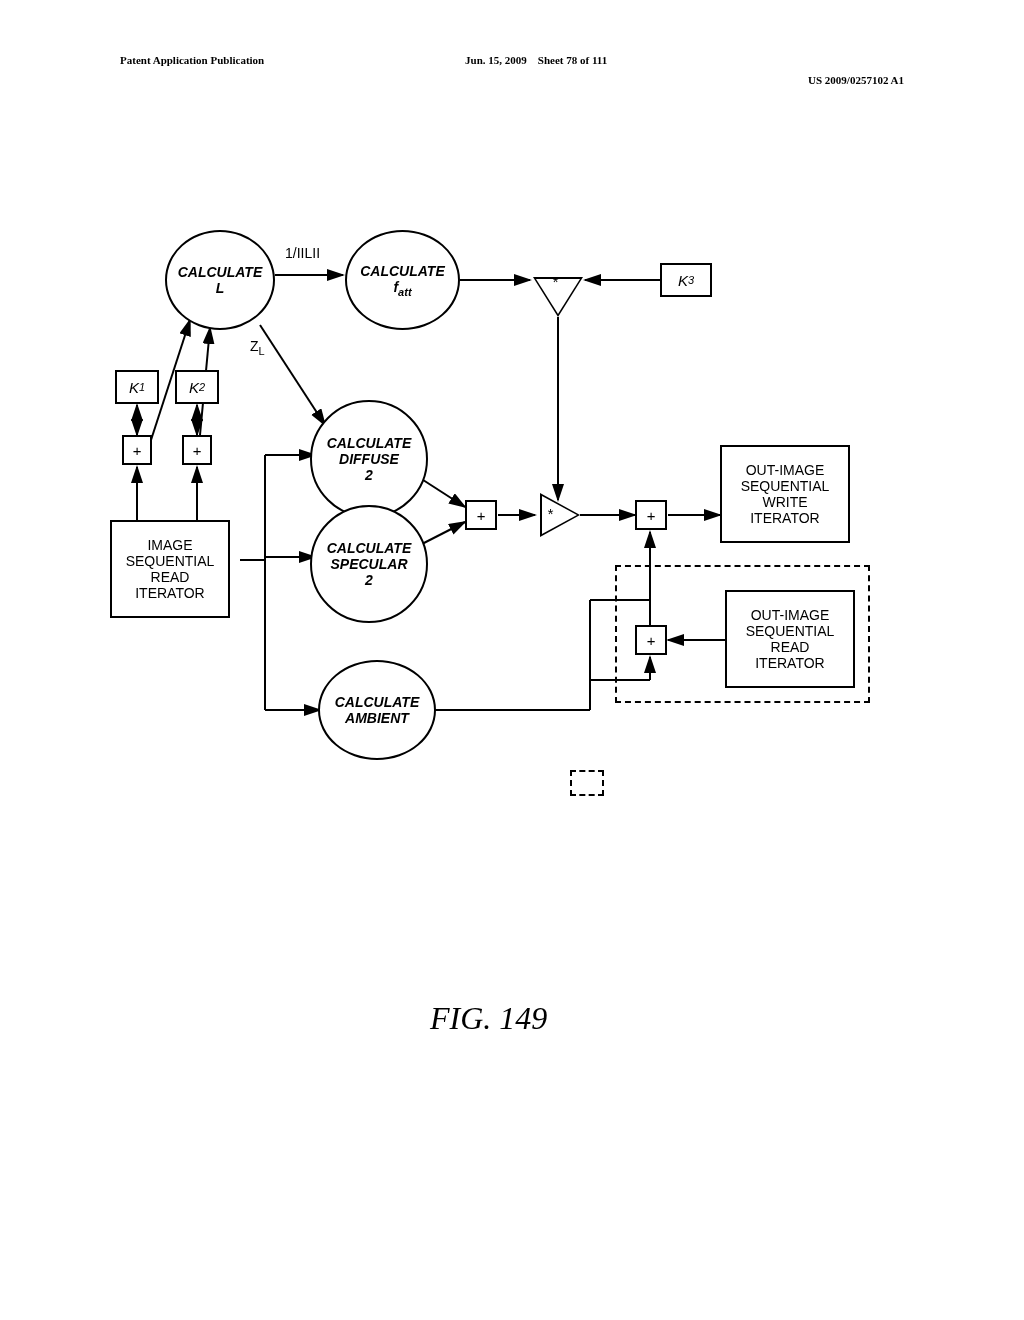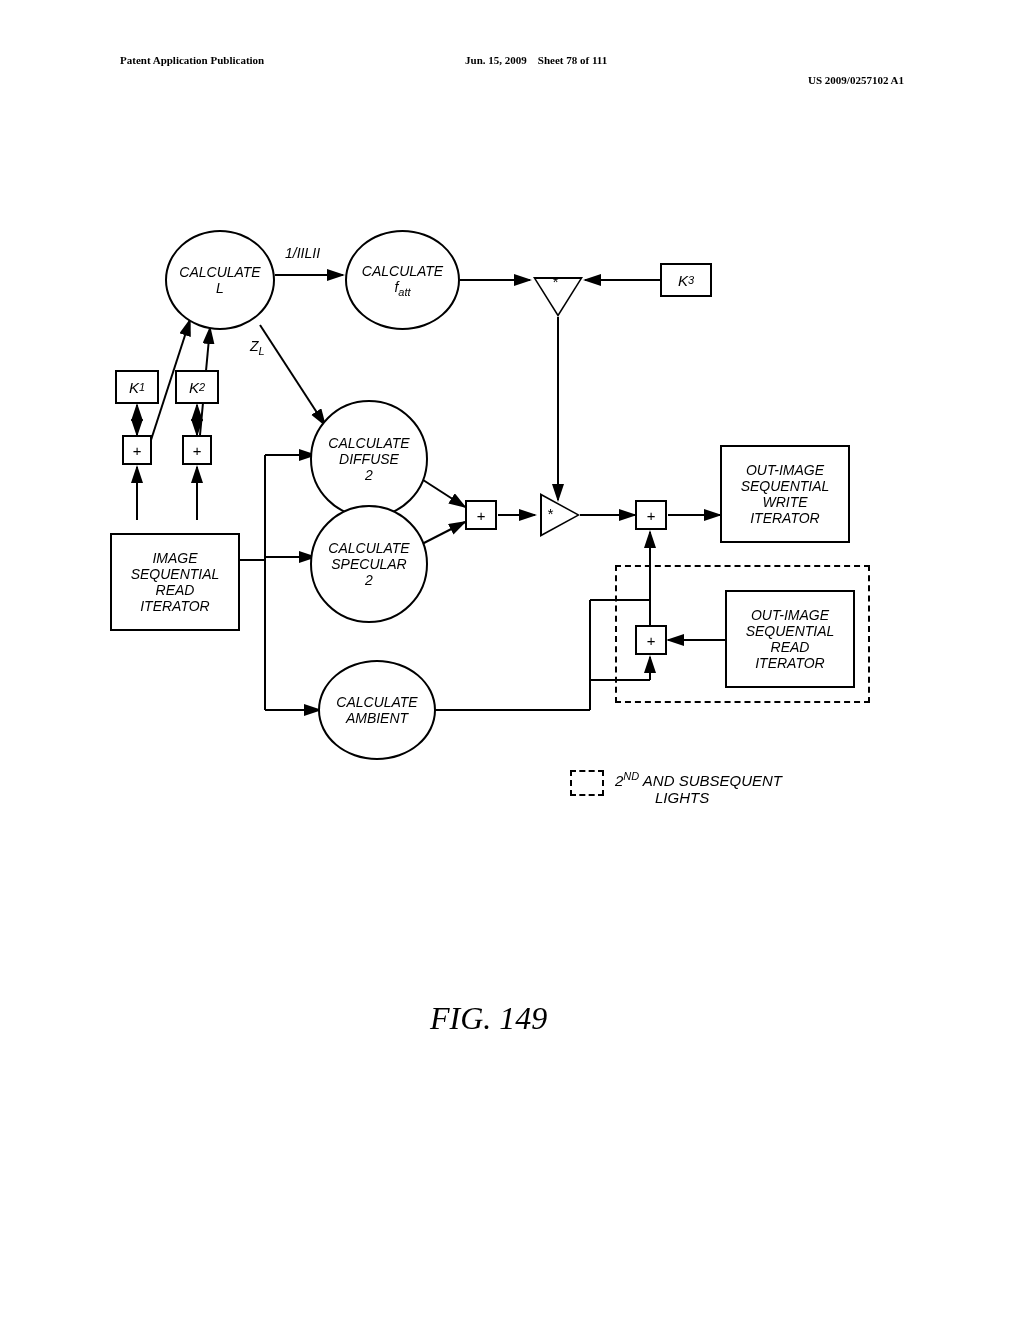--- a/index.html
+++ b/index.html
@@ -35,28 +35,28 @@
     border: 2px solid #000;
     border-radius: 50%;
     display: flex;
     flex-direction: column;
     align-items: center;
     justify-content: center;
     font-style: italic;
     text-align: center;
     font-size: 14px;
     background: #fff;
+    font-weight: bold;
   }
   .rect {
     position: absolute;
     border: 2px solid #000;
     display: flex;
     align-items: center;
     justify-content: center;
-    font-style: italic;
     text-align: center;
     font-size: 14px;
     background: #fff;
     padding: 6px 10px;
   }
   .smallbox {
     position: absolute;
     border: 2px solid #000;
     display: flex;
     align-items: center;
@@ -98,21 +98,20 @@
     border-left: 35px solid #fff;
   }
   .tri-label {
     position: absolute;
     font-style: italic;
     font-size: 15px;
     z-index: 10;
   }
   .edge-label {
     position: absolute;
-    font-style: italic;
     font-size: 14px;
   }
   .dashed-rect {
     position: absolute;
     border: 2px dashed #000;
   }
   .dashed-legend {
     position: absolute;
     border: 2px dashed #000;
     width: 34px;
@@ -265,38 +264,34 @@
   <div class="tri-label" style="left:442px; top:43px;">*</div>
 
   <div class="triangle-right" style="left:430px; top:263px;"></div>
   <div class="tri-label" style="left:437px; top:275px;">*</div>
 
   <div class="edge-label" style="left:175px; top:15px;">1/IILII</div>
   <div class="edge-label" style="left:140px; top:108px;">
     <span>Z</span><span class="sub">L</span>
   </div>
 
-  <div class="rect" style="left:0px; top:290px; width:130px; height:98px; white-space:pre-line;margin-top:13px;">IMAGE
+  <div class="rect" style="left:0px; top:290px; width:120px; height:98px; white-space:pre-line;">IMAGE
 SEQUENTIAL
 READ
 ITERATOR</div>
 
   <div class="rect" style="left:610px; top:215px; width:130px; height:98px; white-space:pre-line;">OUT-IMAGE
 SEQUENTIAL
 WRITE
 ITERATOR</div>
 
   <div class="rect" style="left:615px; top:360px; width:130px; height:98px; white-space:pre-line;">OUT-IMAGE
 SEQUENTIAL
 READ
 ITERATOR</div>
 
   <div class="dashed-rect" style="left:505px; top:335px; width:255px; height:138px;"></div>
 
   <div class="dashed-legend" style="left:460px; top:540px;"></div>
-  <div class="legend-text" style="left:505px; top:540px;">
-    <span>2</span><span class="sup">ND</span><span> AND SUBSEQUENT</span><br>
-    <span style="margin-left:40px; display:inline-block;">LIGHTS</span>
-  </div>
 
 </div>
 
 <div class="fig-label" style="left:430px; top:1000px;">FIG. 149</div>
 
 </body></html>

